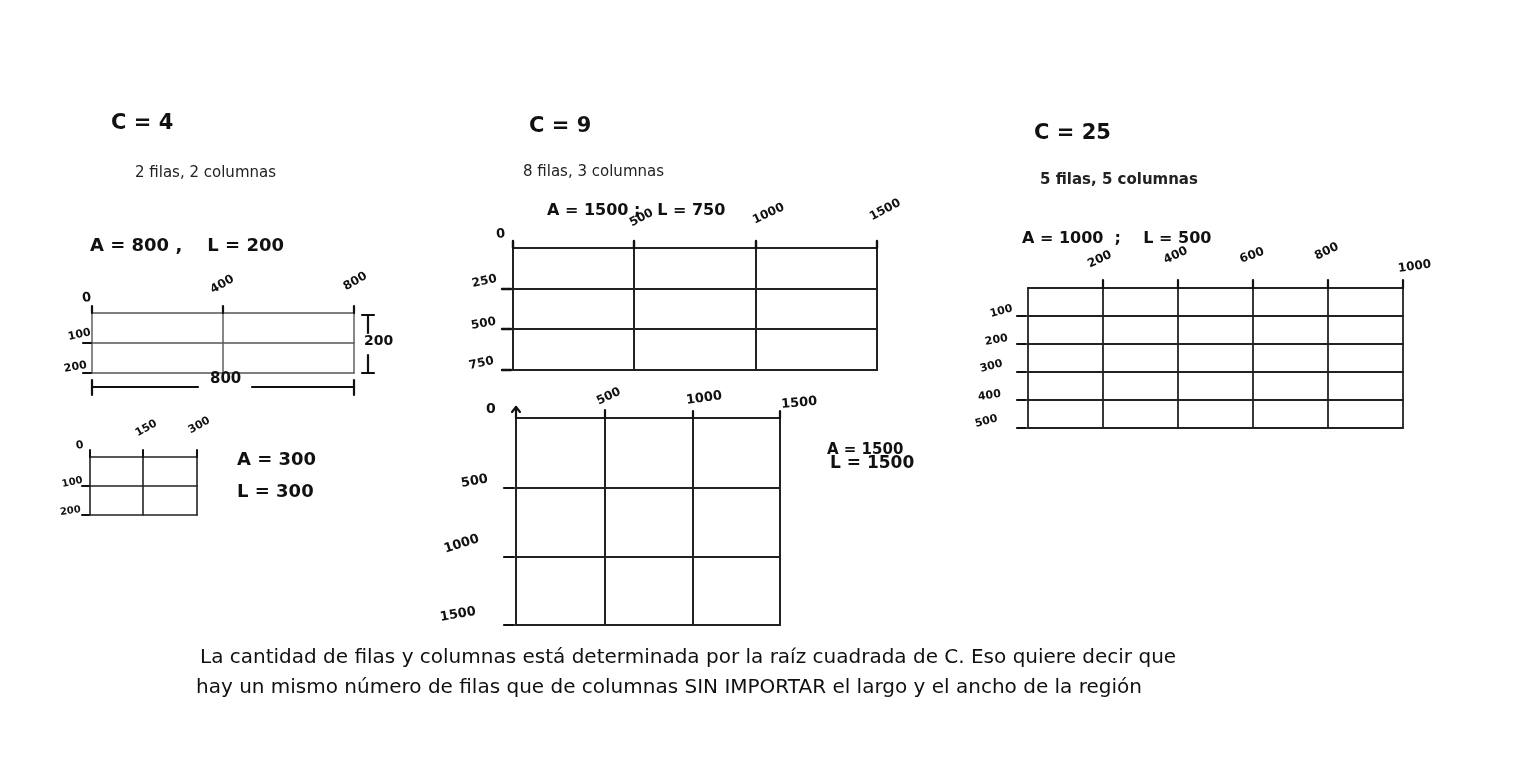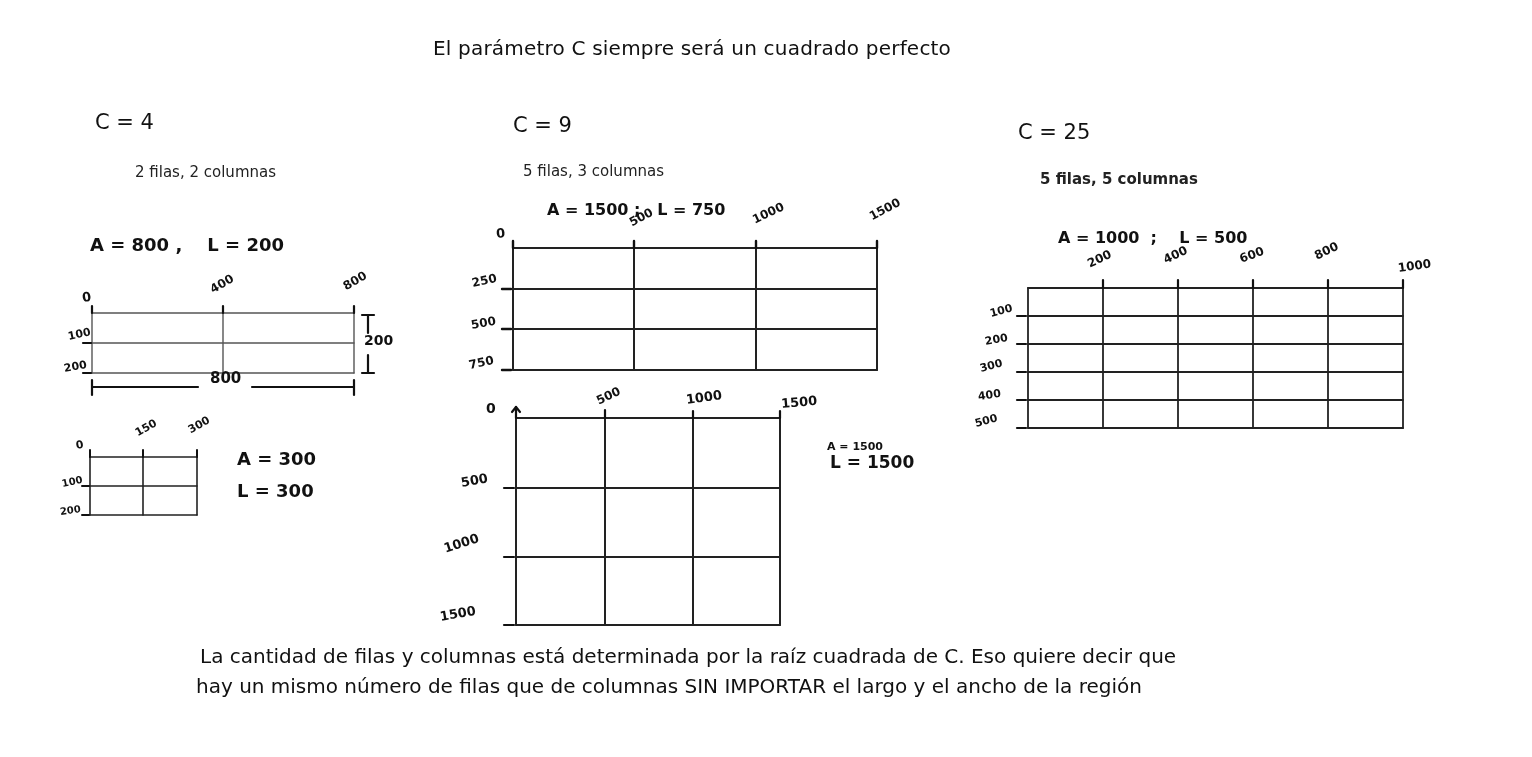--- a/index.html
+++ b/index.html
@@ -3,32 +3,31 @@
 <meta charset="utf-8">
 <style>
   html,body{margin:0;padding:0;background:#ffffff;}
   body{width:1532px;height:757px;position:relative;overflow:hidden;
        font-family:"DejaVu Sans",sans-serif;color:#1a1a1a;}
   .canvas{position:absolute;left:0;top:0;width:1532px;height:757px;}
   .lbl{position:absolute;white-space:pre;font-weight:bold;color:#111;
        transform-origin:left center;line-height:1;}
   .title{position:absolute;left:0;top:36px;width:1384px;text-align:center;
          font-size:20px;font-weight:500;color:#111;letter-spacing:0.2px;}
-  .chead{position:absolute;white-space:pre;font-size:21px;font-weight:400;color:#111;}
+  .chead{position:absolute;white-space:pre;font-size:21px;font-weight:700;color:#111;margin-left:16px;}
   .sub{position:absolute;white-space:pre;font-size:15px;font-weight:normal;color:#222;}
   .params{position:absolute;white-space:pre;font-size:18px;font-weight:bold;color:#111;}
   .footer-line{position:absolute;white-space:pre;font-size:20px;font-weight:normal;color:#111;}
   svg{position:absolute;overflow:visible;}
 </style>
 </head>
 <body>
 
 <div class="canvas">
 
-  <div class="title">El parámetro C siempre será un cuadrado perfecto</div>
 
   <div class="chead" style="left:95px;top:110px;">C = 4</div>
   <div class="sub" style="left:135px;top:163px;">2 filas, 2 columnas</div>
   <div class="params" style="left:90px;top:234px;">A = 800 ,    L = 200</div>
 
   <svg style="left:70px;top:283px;" width="330" height="122" viewBox="0 0 330 122">
     <g stroke="#555" stroke-width="1.4" stroke-linecap="round">
       <line x1="22" y1="30" x2="284" y2="30"></line>
       <line x1="22" y1="60" x2="284" y2="60"></line>
       <line x1="22" y1="90" x2="284" y2="90"></line>
@@ -81,21 +80,21 @@
 
   <div class="lbl" style="left:76px;top:440px;font-size:11px;transform:rotate(-10deg);">0</div>
   <div class="lbl" style="left:136px;top:428px;font-size:11px;transform:rotate(-30deg);">150</div>
   <div class="lbl" style="left:189px;top:425px;font-size:11px;transform:rotate(-30deg);">300</div>
   <div class="lbl" style="left:62px;top:479px;font-size:10px;transform:rotate(-12deg);">100</div>
   <div class="lbl" style="left:60px;top:507px;font-size:10px;transform:rotate(-8deg);">200</div>
   <div class="params" style="left:237px;top:448px;text-align:center;">A = 300</div>
   <div class="params" style="left:237px;top:480px;">L = 300</div>
 
   <div class="chead" style="left:513px;top:113px;text-align:right;">C = 9</div>
-  <div class="sub" style="left:523px;top:162px;">5 filas, 3 columnas</div>
+  <div class="sub" style="left:523px;top:162px;">8 filas, 3 columnas</div>
   <div class="params" style="left:547px;top:200px;font-size:16px;">A = 1500 ;   L = 750</div>
 
   <svg style="left:455px;top:210px;" width="480" height="175" viewBox="0 0 480 175">
     <g stroke="#222" stroke-width="2" stroke-linecap="round">
       <line x1="58" y1="38" x2="422" y2="38"></line>
       <line x1="58" y1="79" x2="422" y2="79"></line>
       <line x1="58" y1="119" x2="422" y2="119"></line>
       <line x1="58" y1="160" x2="422" y2="160"></line>
       <line x1="58" y1="38" x2="58" y2="160"></line>
       <line x1="179" y1="38" x2="179" y2="160"></line>
@@ -145,26 +144,26 @@
     </g>
   </svg>
 
   <div class="lbl" style="left:486px;top:401px;font-size:14px;">0</div>
   <div class="lbl" style="left:597px;top:395px;font-size:12px;transform:rotate(-25deg);">500</div>
   <div class="lbl" style="left:686px;top:393px;font-size:13px;transform:rotate(-8deg);">1000</div>
   <div class="lbl" style="left:781px;top:397px;font-size:13px;transform:rotate(-5deg);">1500</div>
   <div class="lbl" style="left:461px;top:476px;font-size:13px;transform:rotate(-10deg);">500</div>
   <div class="lbl" style="left:444px;top:542px;font-size:13px;transform:rotate(-18deg);">1000</div>
   <div class="lbl" style="left:440px;top:610px;font-size:13px;transform:rotate(-10deg);">1500</div>
-  <div class="params" style="left:827px;top:440px;font-size:11px;">A = 1500</div>
+  <div class="params" style="left:827px;top:440px;font-size:15px;">A = 1500</div>
   <div class="params" style="left:830px;top:452px;font-size:17px;">L = 1500</div>
 
   <div class="chead" style="left:1018px;top:120px;">C = 25</div>
   <div class="sub" style="left:1040px;top:170px;font-weight:bold;">5 filas, 5 columnas</div>
-  <div class="params" style="left:1058px;top:228px;font-size:16px;">A = 1000  ;    L = 500</div>
+  <div class="params" style="left:1022px;top:228px;font-size:16px;">A = 1000  ;    L = 500</div>
 
   <svg style="left:975px;top:250px;" width="490" height="195" viewBox="0 0 490 195">
     <g stroke="#222" stroke-width="1.8" stroke-linecap="round">
       <line x1="53" y1="38" x2="428" y2="38"></line>
       <line x1="53" y1="66" x2="428" y2="66"></line>
       <line x1="53" y1="94" x2="428" y2="94"></line>
       <line x1="53" y1="122" x2="428" y2="122"></line>
       <line x1="53" y1="150" x2="428" y2="150"></line>
       <line x1="53" y1="178" x2="428" y2="178"></line>
       <line x1="53" y1="38" x2="53" y2="178"></line>

